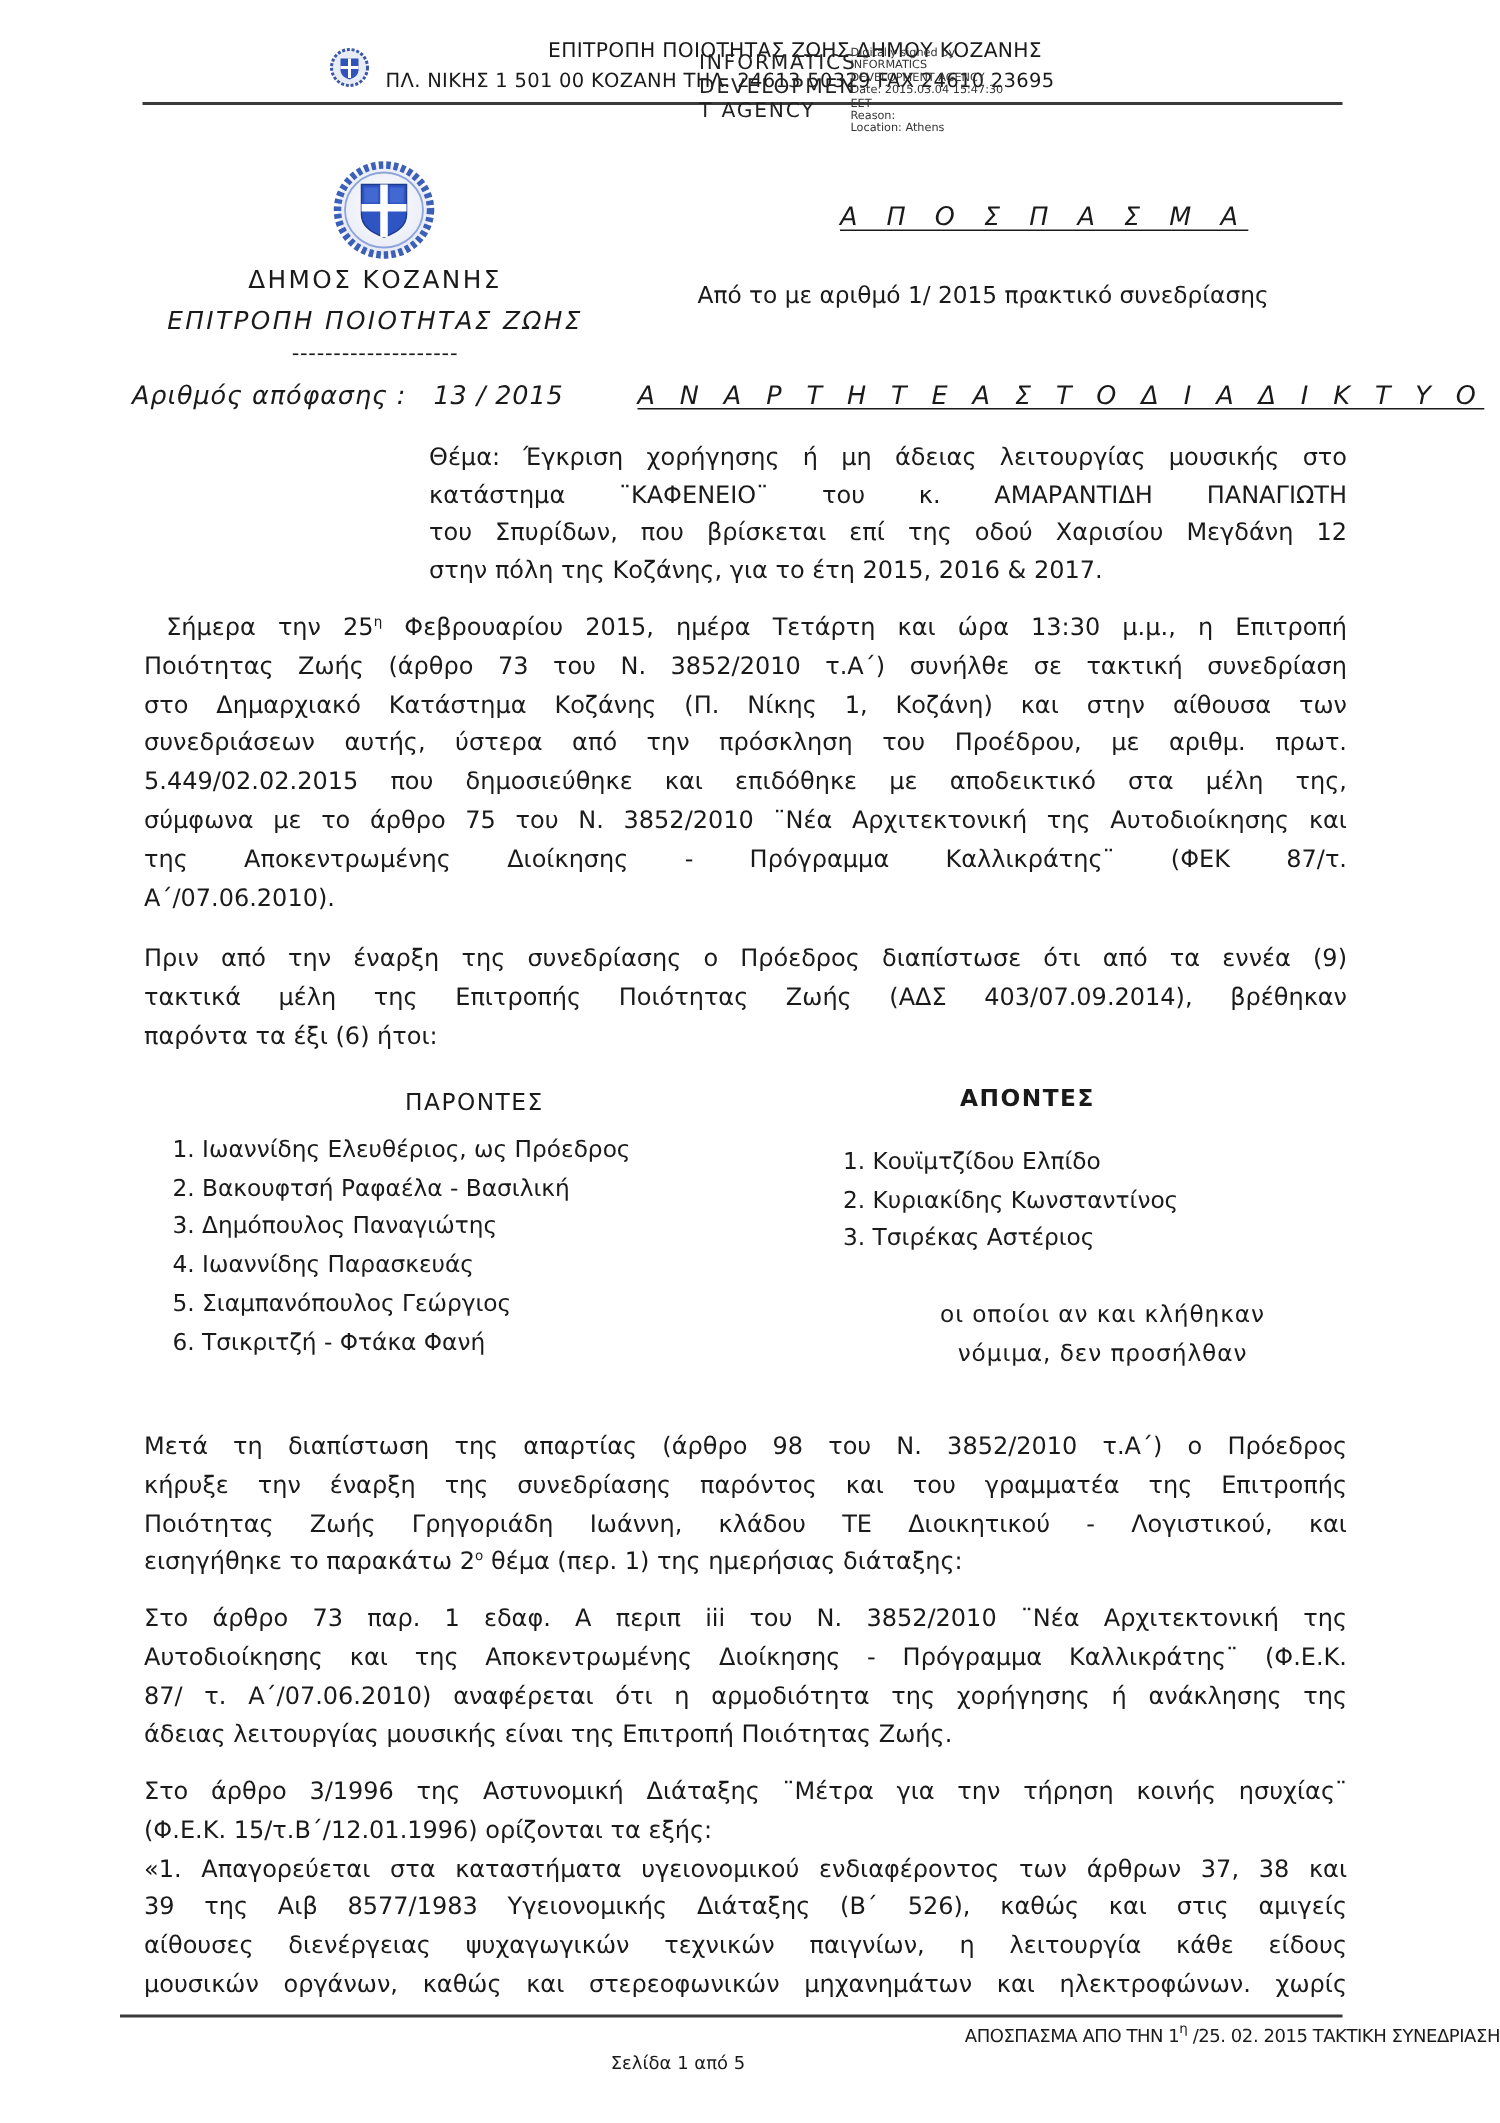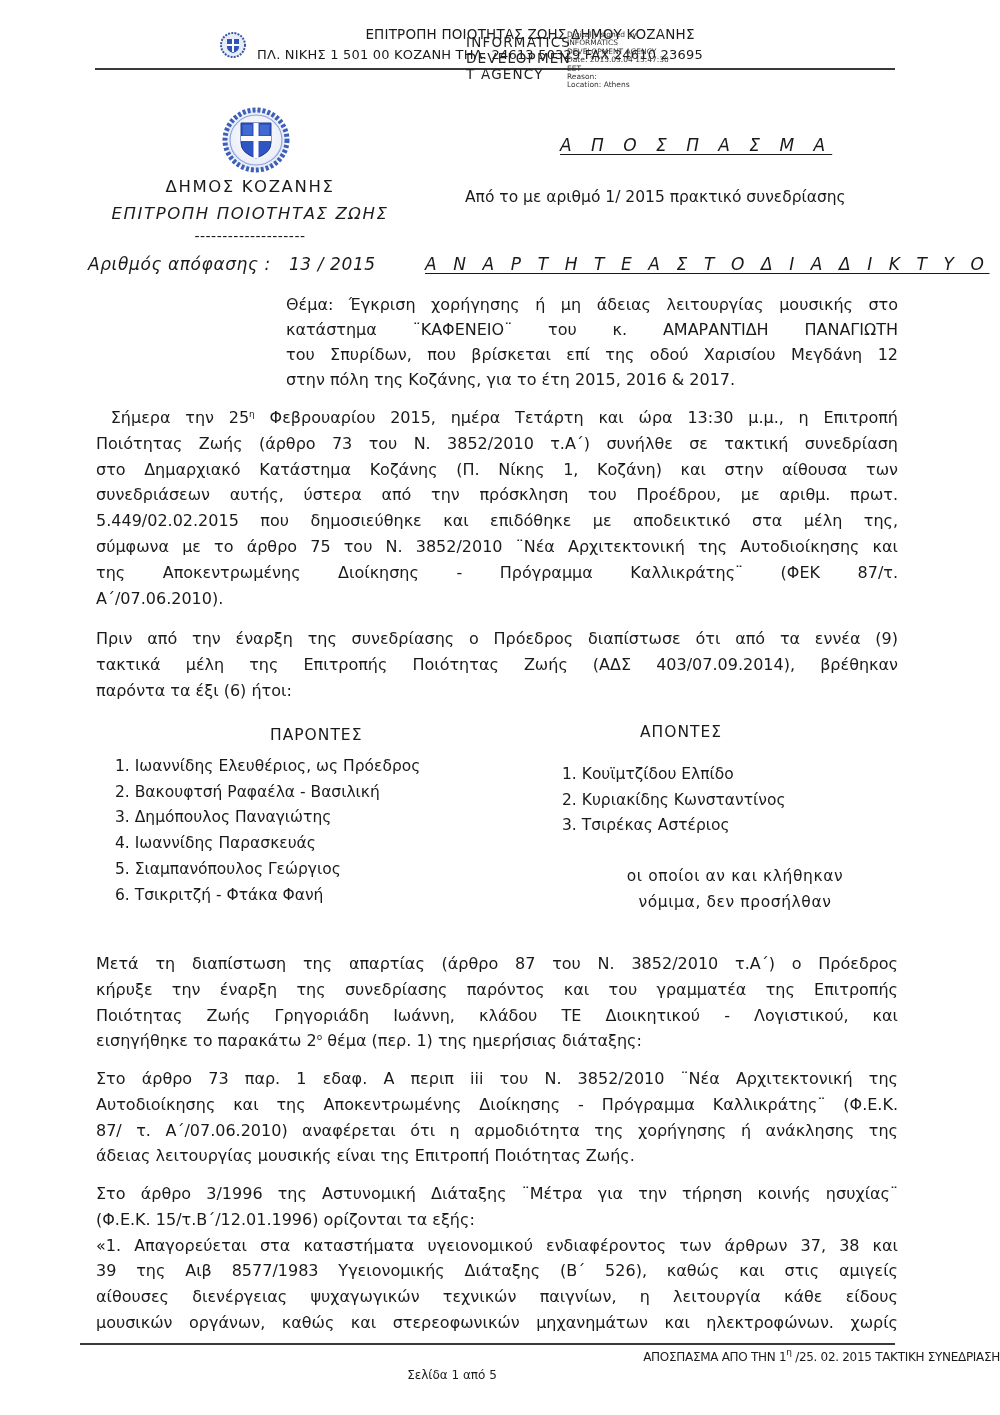--- a/index.html
+++ b/index.html
@@ -42,21 +42,21 @@
     .para .ln.last { text-align-last: left; }
     .p1 { top: 405px; }
     .p2 { top: 626px; }
     .p4 { top: 951px; }
     .p5 { top: 1066px; }
     .p6 { top: 1181px; }
 
     
     .col-head { font-size: 15.5px; letter-spacing: 1px; }
     .present-head { left: 270px; top: 690px; margin-top: 36px; }
-    .absent-head { left: 640px; top: 723px; }
+    .absent-head { left: 640px; top: 723px; font-weight: bold; }
     .att-list { font-size: 15.5px; line-height: 25.7px; margin: 0; padding: 0; list-style: none; }
     .present-list { left: 115px; top: 740px; margin-top: 14px; }
     .absent-list { left: 562px; top: 762px; }
     .absent-note { left: 560px; width: 350px; top: 864px; text-align: center; font-size: 15.5px; line-height: 25.5px; letter-spacing: 0.6px; }
 
     
     .ftr-rule { left: 80px; top: 1343px; width: 815px; height: 1.5px; background: #3a3a3a; }
     .ftr1 { left: 0; width: 1000px; top: 1350px; text-align: right; font-size: 12px; letter-spacing: -0.3px; }
     .ftr2 { left: 0; width: 904px; top: 1368px; text-align: center; font-size: 12px; }
     sup.s { font-size: 9px; vertical-align: 6px; line-height: 0; }
@@ -157,21 +157,21 @@
   <li>2. Κυριακίδης Κωνσταντίνος</li>
   <li>3. Τσιρέκας Αστέριος</li>
 </ul>
 
 <div class="abs absent-note">
   <div>οι οποίοι αν και κλήθηκαν</div>
   <div>νόμιμα, δεν προσήλθαν</div>
 </div>
 
 <div class="abs para p4">
-  <span class="ln">Μετά τη διαπίστωση της απαρτίας (άρθρο 87 του Ν. 3852/2010 τ.Α΄) ο Πρόεδρος</span>
+  <span class="ln">Μετά τη διαπίστωση της απαρτίας (άρθρο 98 του Ν. 3852/2010 τ.Α΄) ο Πρόεδρος</span>
   <span class="ln">κήρυξε την έναρξη της συνεδρίασης παρόντος και του γραμματέα της Επιτροπής</span>
   <span class="ln">Ποιότητας Ζωής Γρηγοριάδη Ιωάννη, κλάδου ΤΕ Διοικητικού - Λογιστικού, και</span>
   <span class="ln last"><span>εισηγήθηκε το παρακάτω 2</span><sup class="s">ο</sup><span> θέμα (περ. 1) της ημερήσιας διάταξης:</span></span>
 </div>
 
 <div class="abs para p5">
   <span class="ln">Στο άρθρο 73 παρ. 1 εδαφ. Α περιπ iii του Ν. 3852/2010 ¨Νέα Αρχιτεκτονική της</span>
   <span class="ln">Αυτοδιοίκησης και της Αποκεντρωμένης Διοίκησης - Πρόγραμμα Καλλικράτης¨ (Φ.Ε.Κ.</span>
   <span class="ln">87/ τ. Α΄/07.06.2010) αναφέρεται ότι η αρμοδιότητα της χορήγησης ή ανάκλησης της</span>
   <span class="ln last">άδειας  λειτουργίας μουσικής είναι της Επιτροπή Ποιότητας Ζωής.</span>

